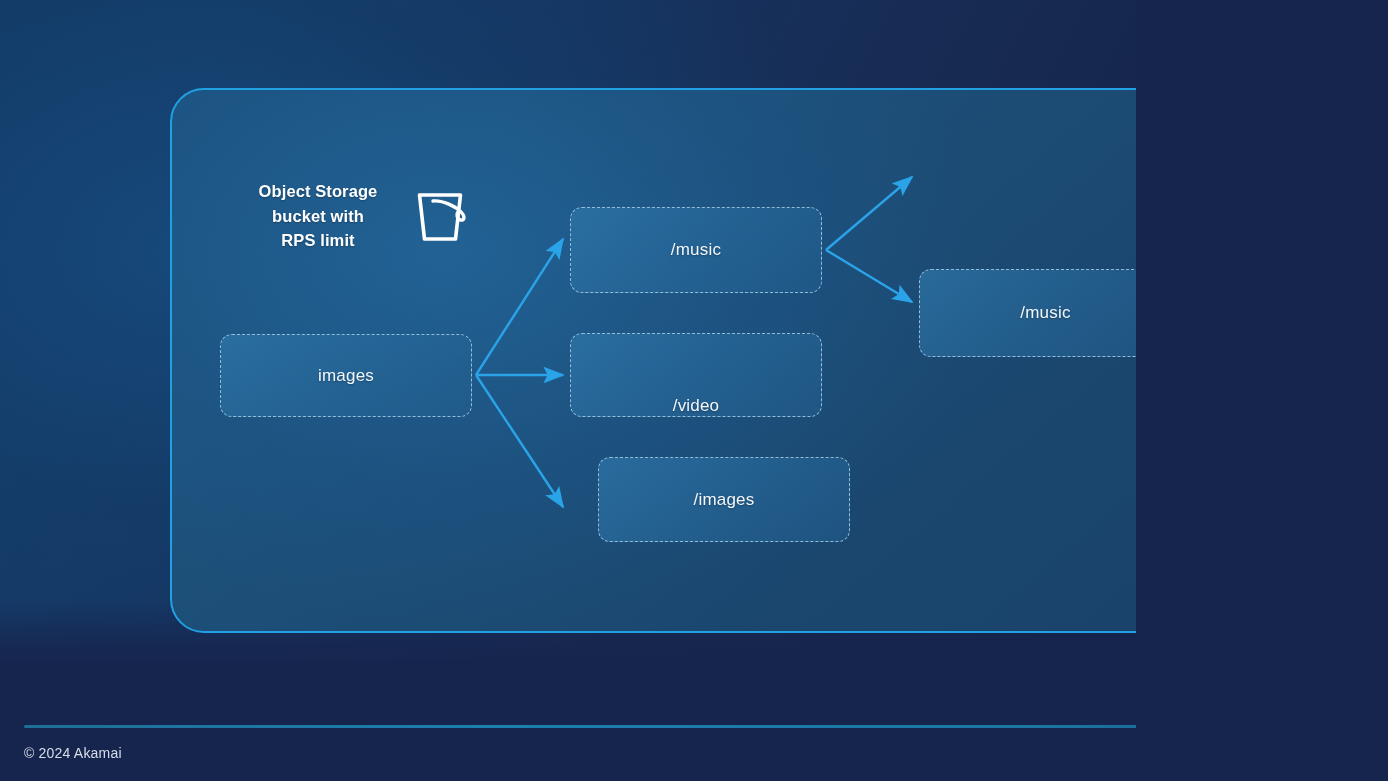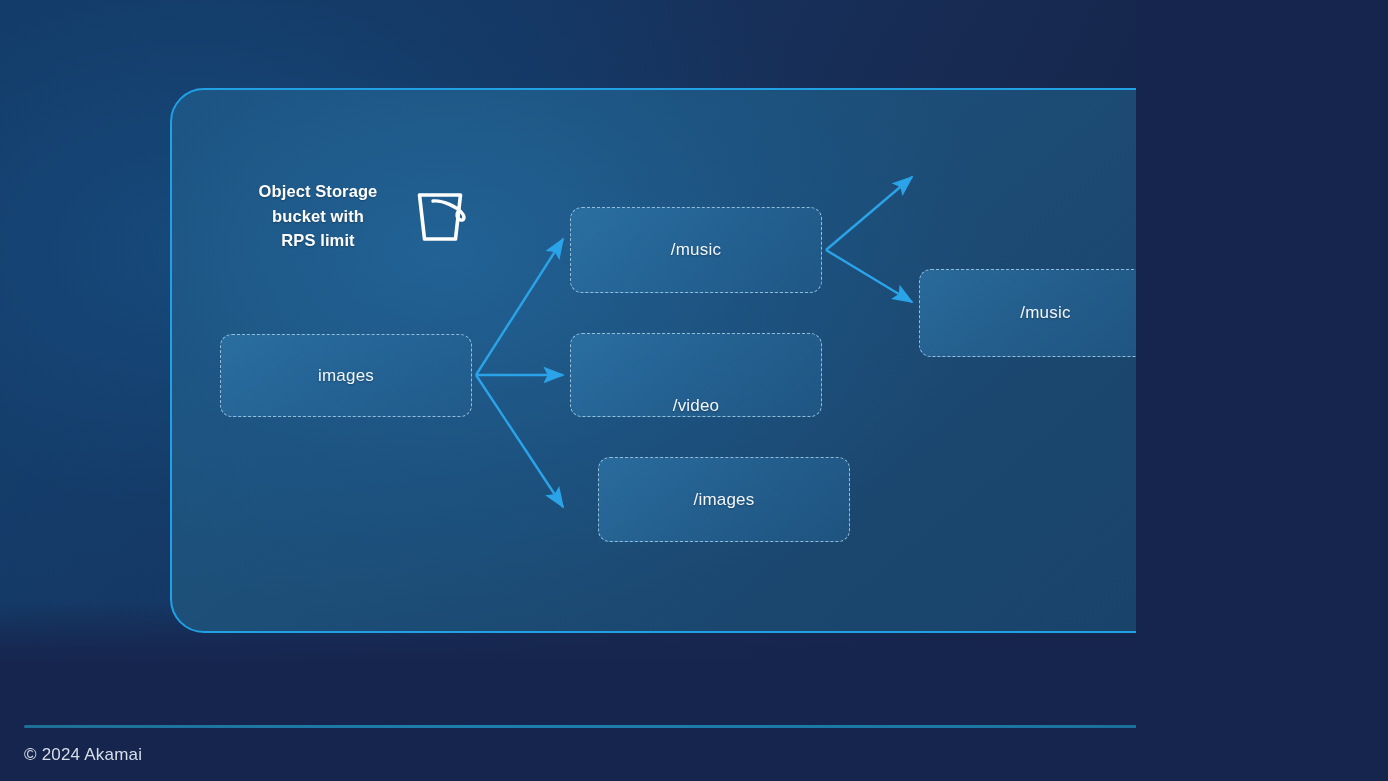--- a/index.html
+++ b/index.html
@@ -125,21 +125,21 @@
     width: 1340px;
     height: 2.5px;
     background: linear-gradient(to right, #1e6f96 0%, #1c7fae 35%, #1b76a2 75%, #1a5f86 100%);
     border-radius: 2px;
   }
   #copyright-text {
     position: absolute;
     left: 24px;
     top: 745px;
     color: #d7dde9;
-    font-size: 17px;
+    font-size: 14px;
     letter-spacing: 0.2px;
   }
   #akamai-logo {
     position: absolute;
     left: 1292px;
     top: 735px;
     width: 84px;
     height: 34px;
   }
 </style>

